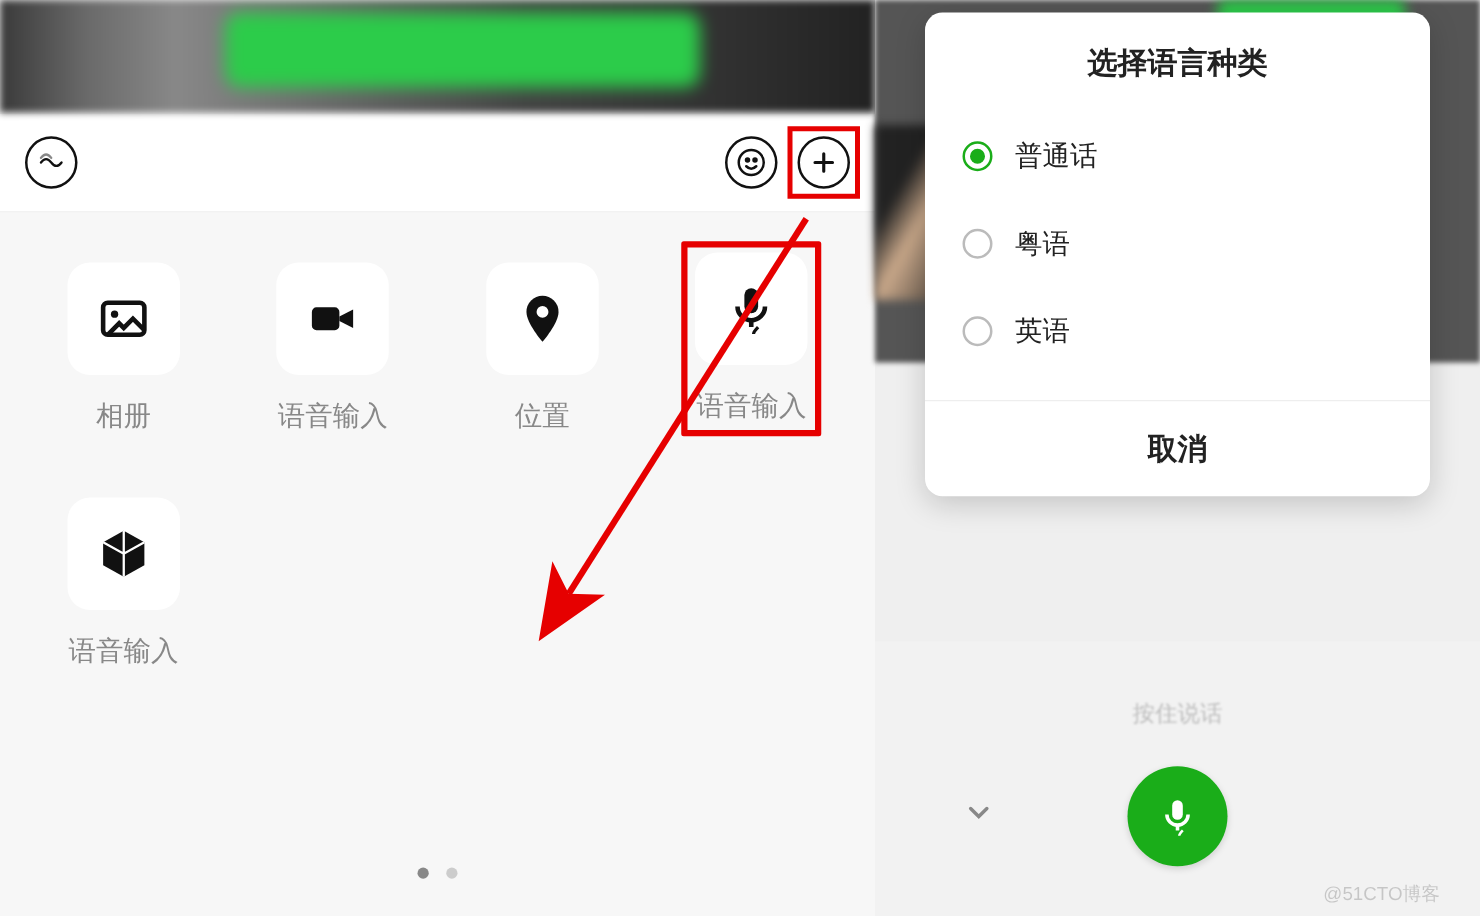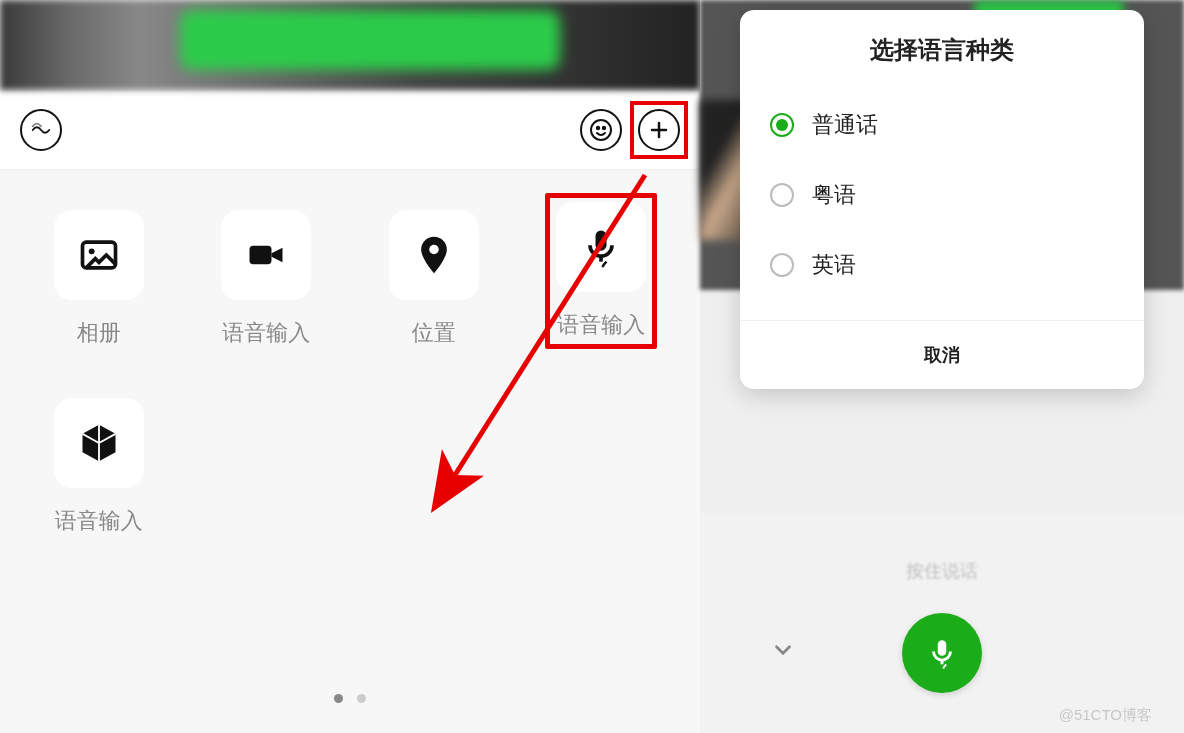--- a/index.html
+++ b/index.html
@@ -184,21 +184,21 @@
     flex-shrink:0;
   }
   .radio.checked { border-color: #1aad19; }
   .radio.checked::after {
     content:''; width:12px; height:12px; border-radius:50%; background:#1aad19;
   }
   .lang-label { font-size: 22px; color:#222; }
   .lang-cancel {
     border-top: 1px solid #eee;
     text-align: center;
-    font-size: 18px;
+    font-size: 24px;
     font-weight: 600;
     color: #222;
     padding: 22px 0;
     cursor: pointer;
   }
   .right-bottom {
     position: absolute;
     bottom: 0; left: 0; right: 0;
     height: 220px;
     background: #f2f2f2;

